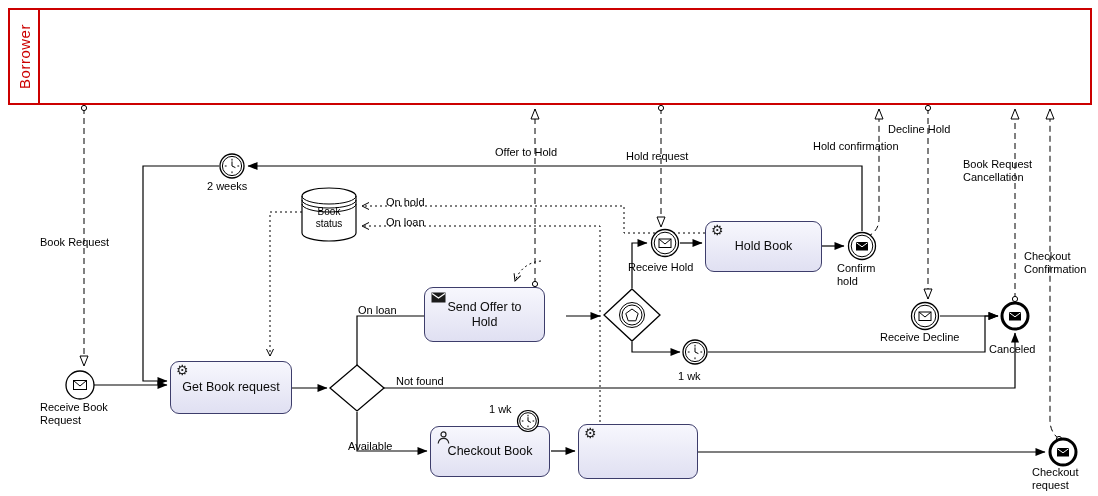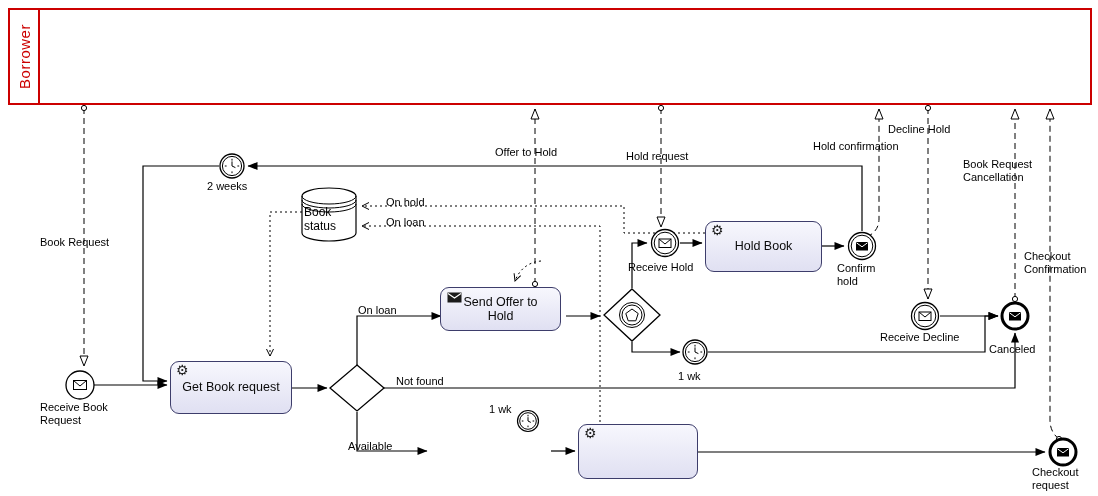--- a/index.html
+++ b/index.html
@@ -20,21 +20,21 @@
 
   .task { position:absolute; background:linear-gradient(#f7f7fd,#e0e0f2);
           border:1.4px solid #3d3d6b; border-radius:9px;
           display:flex; align-items:center; justify-content:center; text-align:center;
           font-size:12.5px; line-height:1.15; color:#0a0a0a; padding:4px 8px; }
   .task-icon { position:absolute; top:0px; left:5px; font-size:14px; line-height:1.2; color:#222; }
   .task-icon-svg { position:absolute; top:4px; left:6px; }
 
   .node { position:absolute; }
   .lbl  { position:absolute; font-size:11px; line-height:1.18; text-align:left; color:#000; }
-  .store-label { position:absolute; font-size:12px; line-height:1.15; color:#000; }
+  .store-label { position:absolute; font-size:10px; line-height:1.15; text-align:center; color:#000; }
 </style>
 </head>
 <body>
 
 <div class="canvas">
 
   <svg class="connectors" viewBox="0 0 1098 496">
     <defs>
       <marker id="mArrow" markerWidth="11" markerHeight="9" refX="10" refY="4.5" orient="auto" markerUnits="userSpaceOnUse">
         <path d="M0.5,0.5 L10.5,4.5 L0.5,8.5 Z" fill="#000"></path>
@@ -85,33 +85,40 @@
     <div class="pool-band">
       <span class="pool-label">Borrower</span>
     </div>
   </div>
 
   <div class="task" style="left:170px;top:361px;width:122px;height:53px">
     <span class="task-icon">⚙</span>
     <span>Get Book request</span>
   </div>
 
-  <div class="task" style="left:440px;top:287px;width:121px;height:44px">
+  <div class="task" style="left:424px;top:287px;width:121px;height:55px">
     <svg class="task-icon-svg" width="15" height="11">
       <rect x="0.5" y="0.5" width="14" height="10" fill="#1b1b1b"></rect>
       <path d="M1,1.5 L7.5,6 L14,1.5" fill="none" stroke="#fff" stroke-width="1.1"></path>
     </svg>
     <span>Send Offer to Hold</span>
   </div>
 
   <div class="task" style="left:705px;top:221px;width:117px;height:51px">
     <span class="task-icon">⚙</span>
     <span>Hold Book</span>
   </div>
 
+  <div class="task" style="left:430px;top:426px;width:120px;height:51px">
+    <svg class="task-icon-svg" width="13" height="13">
+      <circle cx="6.5" cy="3.4" r="2.5" fill="none" stroke="#222" stroke-width="1.2"></circle>
+      <path d="M1.2,12.5 Q1.8,7.4 6.5,7.4 Q11.2,7.4 11.8,12.5" fill="none" stroke="#222" stroke-width="1.2"></path>
+    </svg>
+    <span>Checkout Book</span>
+  </div>
 
   <div class="task" style="left:578px;top:424px;width:120px;height:55px">
     <span class="task-icon">⚙</span>
   </div>
 
   <svg class="node" style="left:64px;top:369px" width="32" height="32">
     <circle cx="16" cy="16" r="14" fill="#fff" stroke="#000" stroke-width="1.3"></circle>
     <g>
       <rect x="9.5" y="11.5" width="13" height="9" fill="#fff" stroke="#000" stroke-width="1"></rect>
       <path d="M9.5,11.5 L16,17 L22.5,11.5" fill="none" stroke="#000" stroke-width="1"></path>

